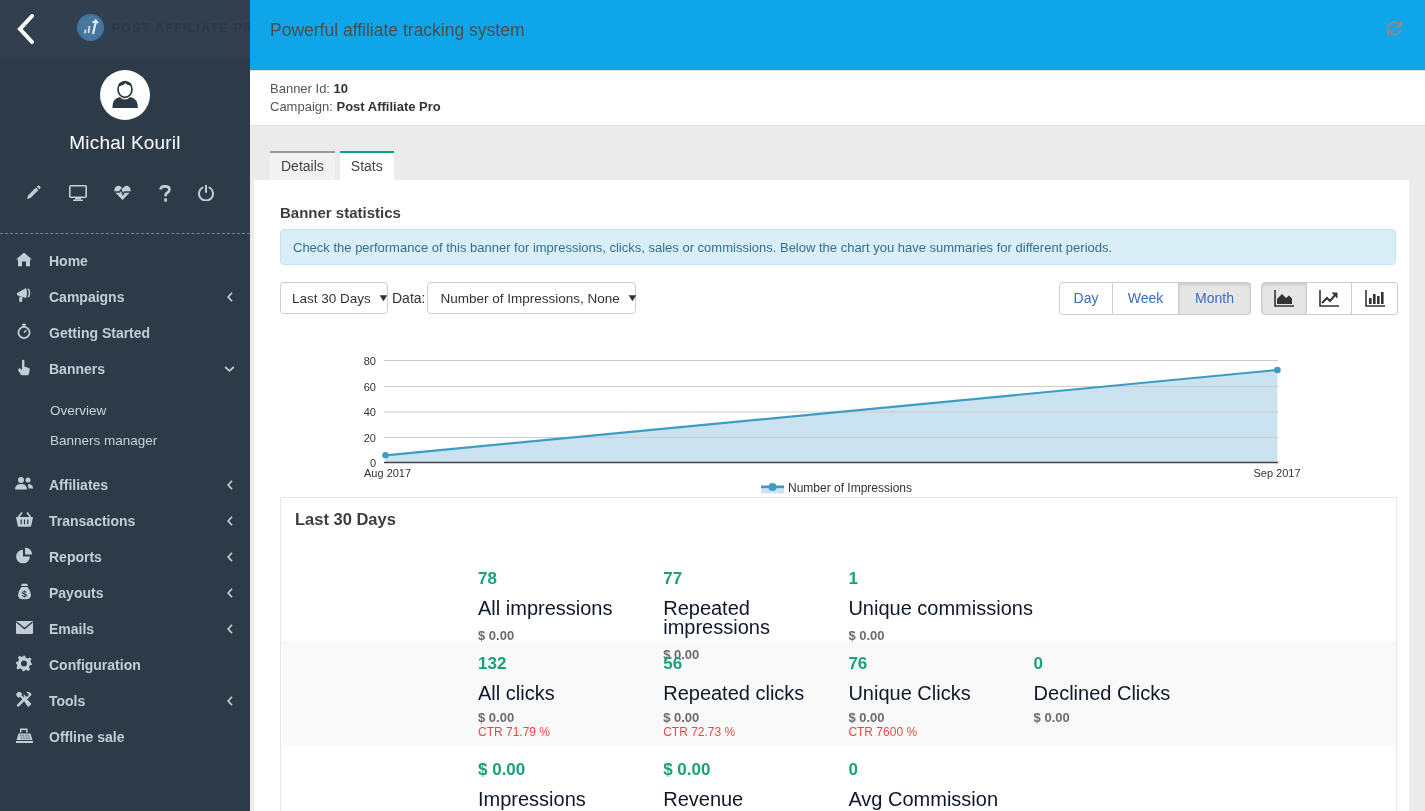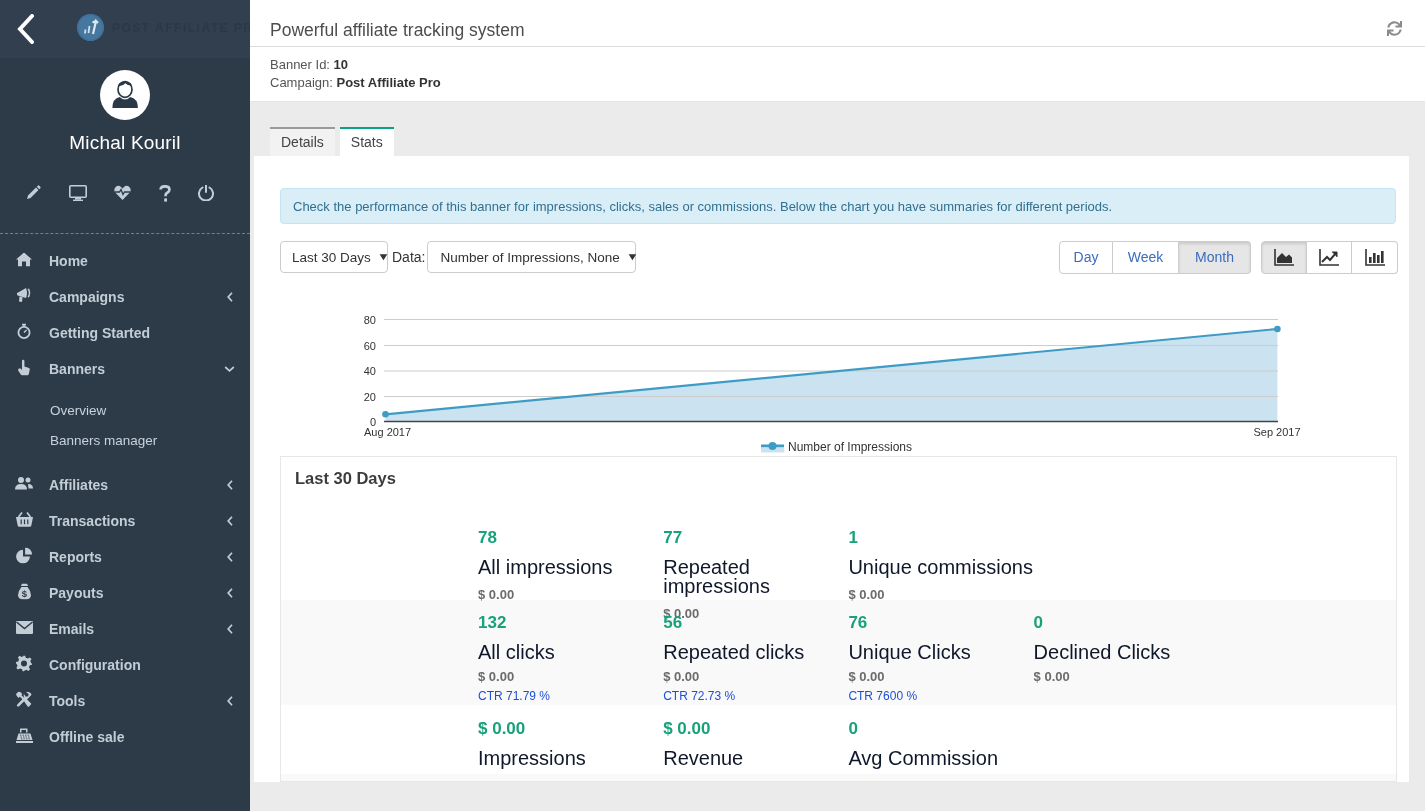--- a/index.html
+++ b/index.html
@@ -21,21 +21,21 @@
 .nav li { position:relative; height:36px; color:#c3cdd5; font-size:14px; font-weight:600; }
 .nav li .ic { position:absolute; left:15px; top:50%; transform:translateY(-50%); width:18px; text-align:center; }
 .nav li .lb { position:absolute; left:49px; top:50%; transform:translateY(-50%); }
 .nav li .ch { position:absolute; right:17px; top:50%; transform:translateY(-50%); line-height:0; }
 .nav li.sub { height:30px; font-size:13.5px; font-weight:400; color:#c9d2da; }
 .nav li.sub .lb { left:50px; }
 .nav .gap1 { height:8px; } .nav .gap2 { height:12px; }
 
 
 .main { margin-left:250px; position:relative; }
-.hdr { height:47px; background:#ffffff; border-bottom:1px solid #ddd; position:relative;text-align:center; }
+.hdr { height:71px; background:#0ea5e9; border-bottom:1px solid #ddd; position:relative;text-align:center; }
 .hdr h1 { position:absolute; left:20px; top:20px; font-size:17.5px; font-weight:400; color:#4d4d4d; }
 .refresh { position:absolute; right:23px; top:21px; }
 .crumb { background:#fff; border-bottom:1px solid #e5e5e5; padding:9px 0 9px 20px; font-size:13px; color:#555; line-height:18px; }
 .crumb b { color:#333; }
 
 .tabs { margin:25px 0 0 20px; height:29px; display:flex; }
 .tab { height:29px; line-height:26px; padding:0 11px; font-size:14px; color:#444; background:#f2f2f2; border-top:2px solid #9a9a9a; margin-right:5px; }
 .tab.active { background:#fff; border-top:2px solid #0aa287; }
 
 .panel { margin:0 16px 0 4px; background:#fff; position:relative; min-height:585px; padding:24px 0 0 26px; }
@@ -65,21 +65,21 @@
 .prow { display:flex; padding-left:197px; }
 .prow.gray { background:#f9f9f9; }
 .r1 { height:92px; padding-top:21px; }
 .r2 { height:105px; padding-top:14px; }
 .r3 { height:69px; padding-top:15px; }
 .r4 { height:7px; }
 .cell { width:185.2px; }
 .num { font-size:17px; font-weight:700; color:#18a17b; line-height:17px; }
 .lab { font-size:20px; color:#0f172a; line-height:19px; margin-top:12px; }
 .dol { font-size:13px; font-weight:700; color:#6b6b6b; line-height:15px; margin-top:7px; }
-.ctr { font-size:12px; color:#1d4ed8; line-height:14px; margin-top:5px; }
+.ctr { font-size:12px; color:#ef4444; line-height:14px; }
 </style>
 </head>
 <body>
 <div class="sidebar">
   <div class="sbtop">
     <svg class="back" width="18" height="30" viewBox="0 0 18 30">
         <path d="M15 2 L3 15 L15 28" stroke="#fff" stroke-width="4" fill="none" stroke-linecap="round"></path>
       </svg>
     <div class="logo">
       <svg width="27" height="27" viewBox="0 0 27 27">
@@ -258,20 +258,21 @@
     <svg class="refresh" width="15" height="15" viewBox="0 0 512 512">
         <path fill="#8b8b8b" d="M440.65 12.57l4 82.77A247.16 247.16 0 0 0 255.83 8C134.73 8 33.91 94.92 12.29 209.82A12 12 0 0 0 24.09 224h49.05a12 12 0 0 0 11.67-9.26 175.91 175.91 0 0 1 317-56.94l-101.46-4.86a12 12 0 0 0-12.57 12v47.41a12 12 0 0 0 12 12H500a12 12 0 0 0 12-12V12a12 12 0 0 0-12-12h-47.37a12 12 0 0 0-11.98 12.57zM255.83 432a175.61 175.61 0 0 1-146-77.8l101.8 4.87a12 12 0 0 0 12.57-12v-47.4a12 12 0 0 0-12-12H12a12 12 0 0 0-12 12V500a12 12 0 0 0 12 12h47.35a12 12 0 0 0 12-12.6l-4.15-82.57A247.17 247.17 0 0 0 255.83 504c121.11 0 221.93-86.92 243.55-201.82a12 12 0 0 0-11.8-14.18h-49.05a12 12 0 0 0-11.67 9.26A175.86 175.86 0 0 1 255.83 432z"></path>
       </svg>
   </div>
   <div class="crumb">Banner Id: <b>10</b><br>Campaign: <b>Post Affiliate Pro</b></div>
   <div class="tabs">
     <div class="tab">Details</div>
     <div class="tab active">Stats</div>
   </div>
   <div class="panel">
+    <h2>Banner statistics</h2>
     <div class="info">Check the performance of this banner for impressions, clicks, sales or commissions. Below the chart you have summaries for different periods.</div>
     <div class="controls">
       <span class="sel sel1">Last 30 Days <span class="car">▼</span></span><span class="dlab">Data:</span><span class="sel sel2">Number of Impressions, None <span class="car">▼</span></span>
       <div class="bgroup bg1">
         <div class="btn bd first">Day</div>
         <div class="btn bw">Week</div>
         <div class="btn bm last on">Month</div>
       </div>
       <div class="bgroup bg2">
         <div class="btn ib first on"><svg width="20" height="17" viewBox="0 0 20 17">

